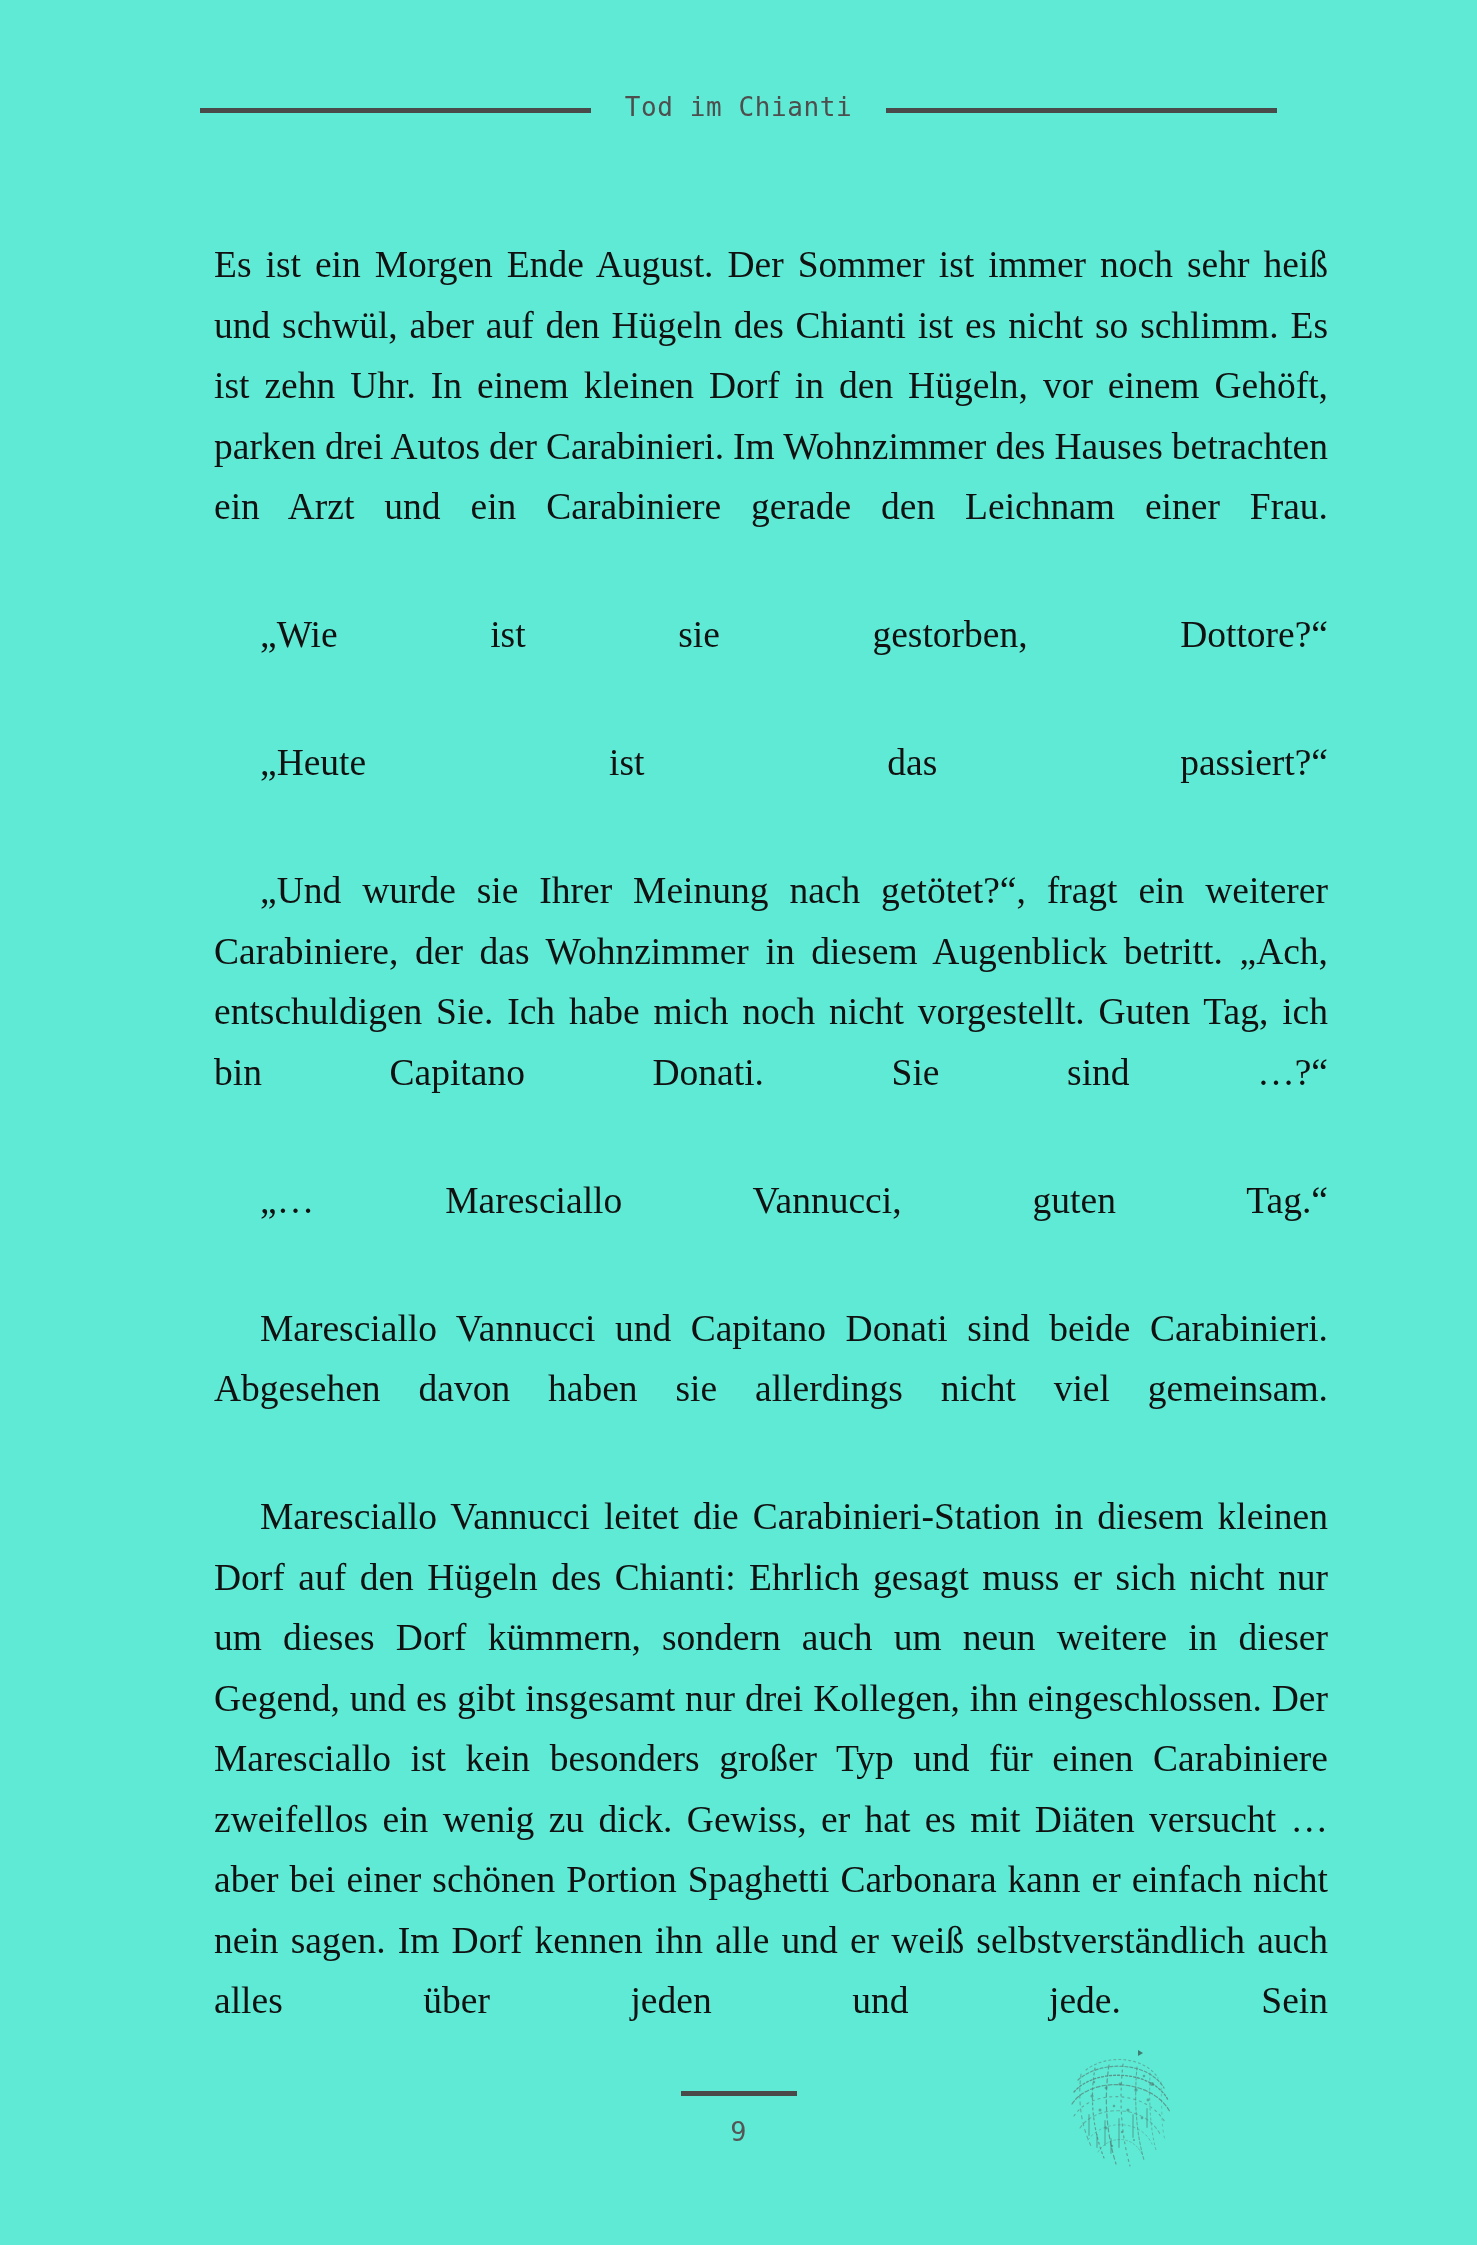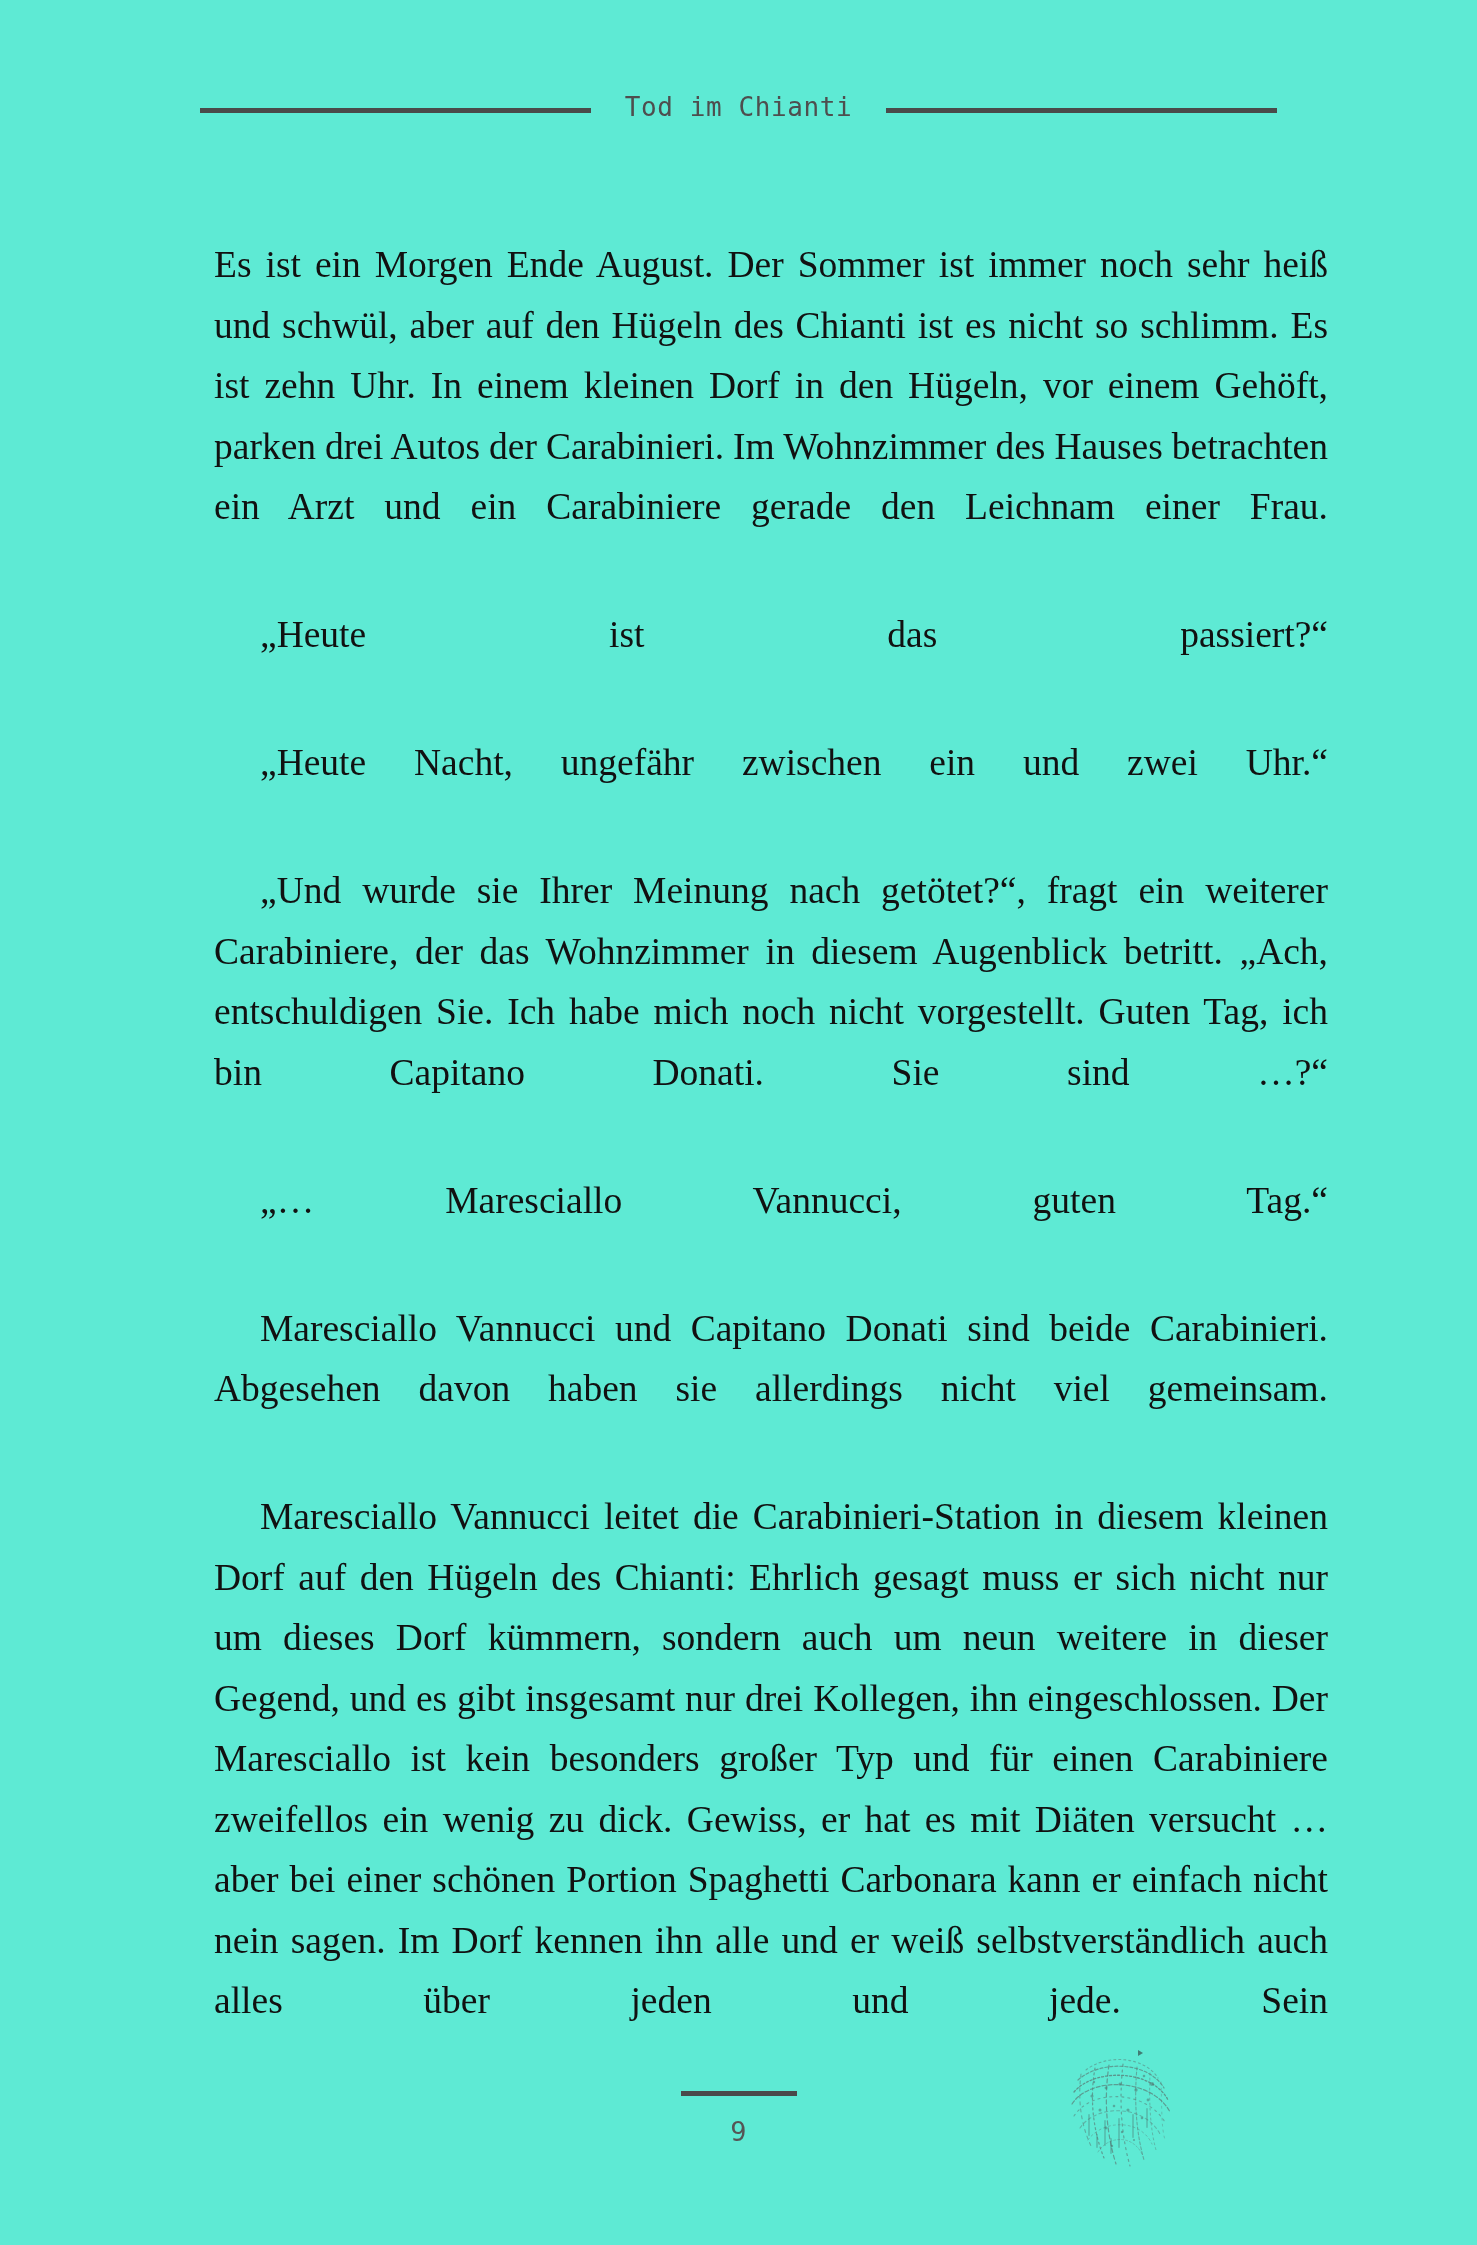--- a/index.html
+++ b/index.html
@@ -127,22 +127,22 @@
 <div id="page">
 
   <div class="running-head">
     <div class="head-rule left"></div>
     <div class="head-title">Tod im Chianti</div>
     <div class="head-rule right"></div>
   </div>
 
   <div class="textblock" id="textblock">
       <p class="">Es ist ein Morgen Ende August. Der Sommer ist immer noch sehr heiß und schwül, aber auf den Hügeln des Chianti ist es nicht so schlimm. Es ist zehn Uhr. In einem kleinen Dorf in den Hügeln, vor einem Gehöft, parken drei Autos der Carabinieri. Im Wohnzimmer des Hauses betrachten ein Arzt und ein Carabiniere gerade den Leichnam einer Frau.</p>
+      <p class="indent">„Wie ist sie gestorben, Dottore?“</p>
       <p class="indent">„Heute ist das passiert?“</p>
-      <p class="indent">„Heute Nacht, ungefähr zwischen ein und zwei Uhr.“</p>
       <p class="indent">„Und wurde sie Ihrer Meinung nach getötet?“, fragt ein weiterer Carabiniere, der das Wohnzimmer in diesem Augenblick betritt. „Ach, entschuldigen Sie. Ich habe mich noch nicht vorgestellt. Guten Tag, ich bin Capitano Donati. Sie sind …?“</p>
       <p class="indent">„… Maresciallo Vannucci, guten Tag.“</p>
       <p class="indent">Maresciallo Vannucci und Capitano Donati sind beide Carabinieri. Abgesehen davon haben sie allerdings nicht viel gemeinsam.</p>
       <p class="indent">Maresciallo Vannucci leitet die Carabinieri-Station in diesem kleinen Dorf auf den Hügeln des Chianti: Ehrlich gesagt muss er sich nicht nur um dieses Dorf kümmern, sondern auch um neun weitere in dieser Gegend, und es gibt insgesamt nur drei Kollegen, ihn eingeschlossen. Der Maresciallo ist kein besonders großer Typ und für einen Carabiniere zweifellos ein wenig zu dick. Gewiss, er hat es mit Diäten versucht … aber bei einer schönen Portion Spaghetti Carbonara kann er einfach nicht nein sagen. Im Dorf kennen ihn alle und er weiß selbstverständlich auch alles über jeden und jede. Sein</p>
     </div>
 
   <div class="folio">
     <div class="folio-rule"></div>
     <div class="folio-number">9</div>
   </div>

